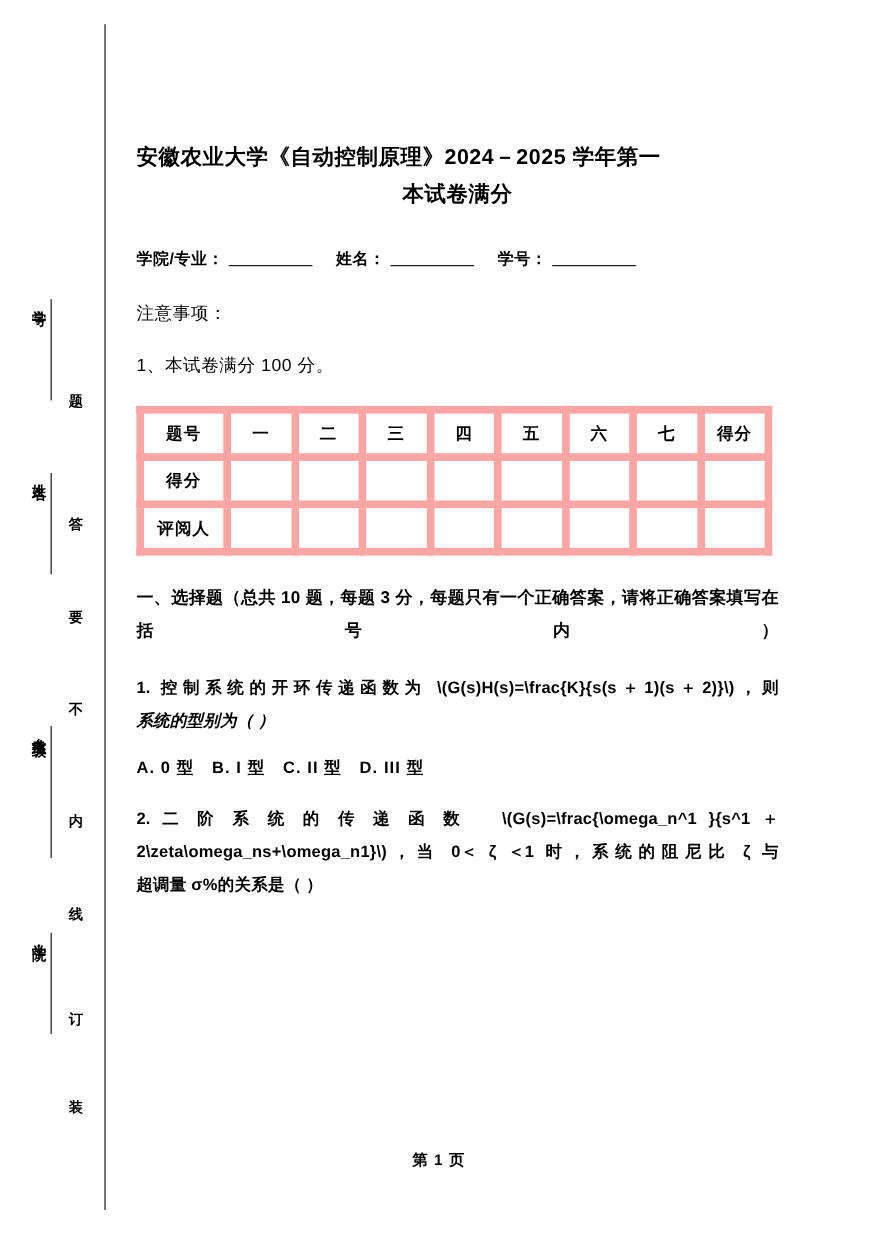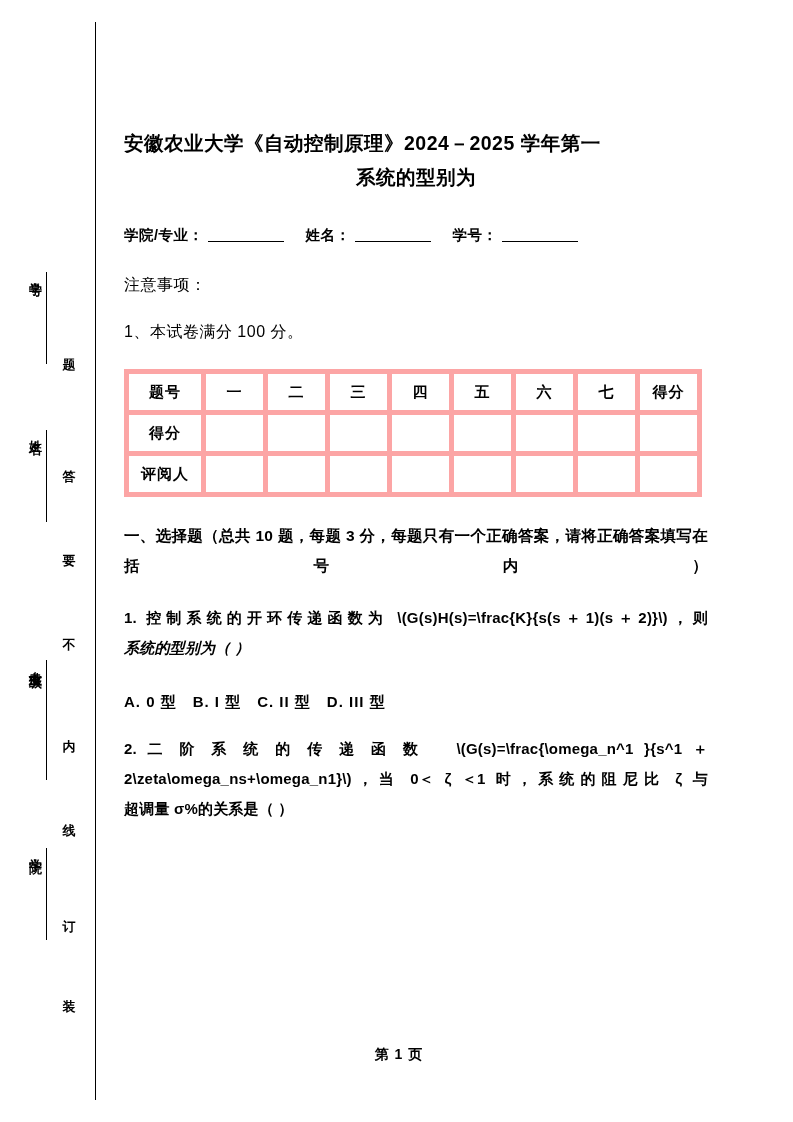--- a/index.html
+++ b/index.html
@@ -116,21 +116,21 @@
     padding: 0 4px;
   }
 
   table.scoretable {
     margin-top: 26px;
     border-collapse: collapse;
     width: 578px;
     table-layout: fixed;
   }
   table.scoretable td {
-    border: 5px solid #fca5a5;
+    border: 7px solid #fca5a5;
     height: 34px;
     text-align: center;
     vertical-align: middle;
     font-family: Liberation Sans, sans-serif;
     font-size: 15px;
     font-weight: bold;
     letter-spacing: 1px;
   }
   table.scoretable td.hdr { width: 70px; }
 
@@ -148,21 +148,21 @@
     margin-top: 22px;
     font-size: 15px;
     font-family: "Liberation Sans", "DejaVu Sans", sans-serif;
     line-height: 30px;
     text-align: justify;
     letter-spacing: 0.2px;
   }
   .q.bold { font-weight: bold; }
   .q.justify-all { text-align-last: justify; }
   .opts {
-    margin-top: 30px;
+    margin-top: 18px;
     font-size: 15px;
     font-family: "Liberation Sans", "DejaVu Sans", sans-serif;
     font-weight: bold;
     letter-spacing: 1px;
   }
 
   .footer {
     position: absolute;
     left: 16px;
     top: 1046px;
@@ -192,21 +192,21 @@
   <div class="vcol" style="top:738px;">内</div>
   <div class="vcol" style="top:822px;">线</div>
   <div class="vcol" style="top:918px;">订</div>
   <div class="vcol" style="top:998px;">装</div>
 </div>
 
 <div class="page">
 
   <h1 class="title">
     <span>安徽农业大学《自动控制原理》2024－2025 学年第一</span>
-    <span class="title-line2">系统的型别为</span>
+    <span class="title-line2">本试卷满分</span>
   </h1>
 
   <div class="idline">
     <span>学院/专业：</span><span class="blank"></span><span class="gap"></span><span>姓名：</span><span class="blank"></span><span class="gap"></span><span>学号：</span><span class="blank"></span>
   </div>
 
   <div class="notice">注意事项：</div>
 
   <div class="para">1、本试卷满分 100 分。</div>
 

